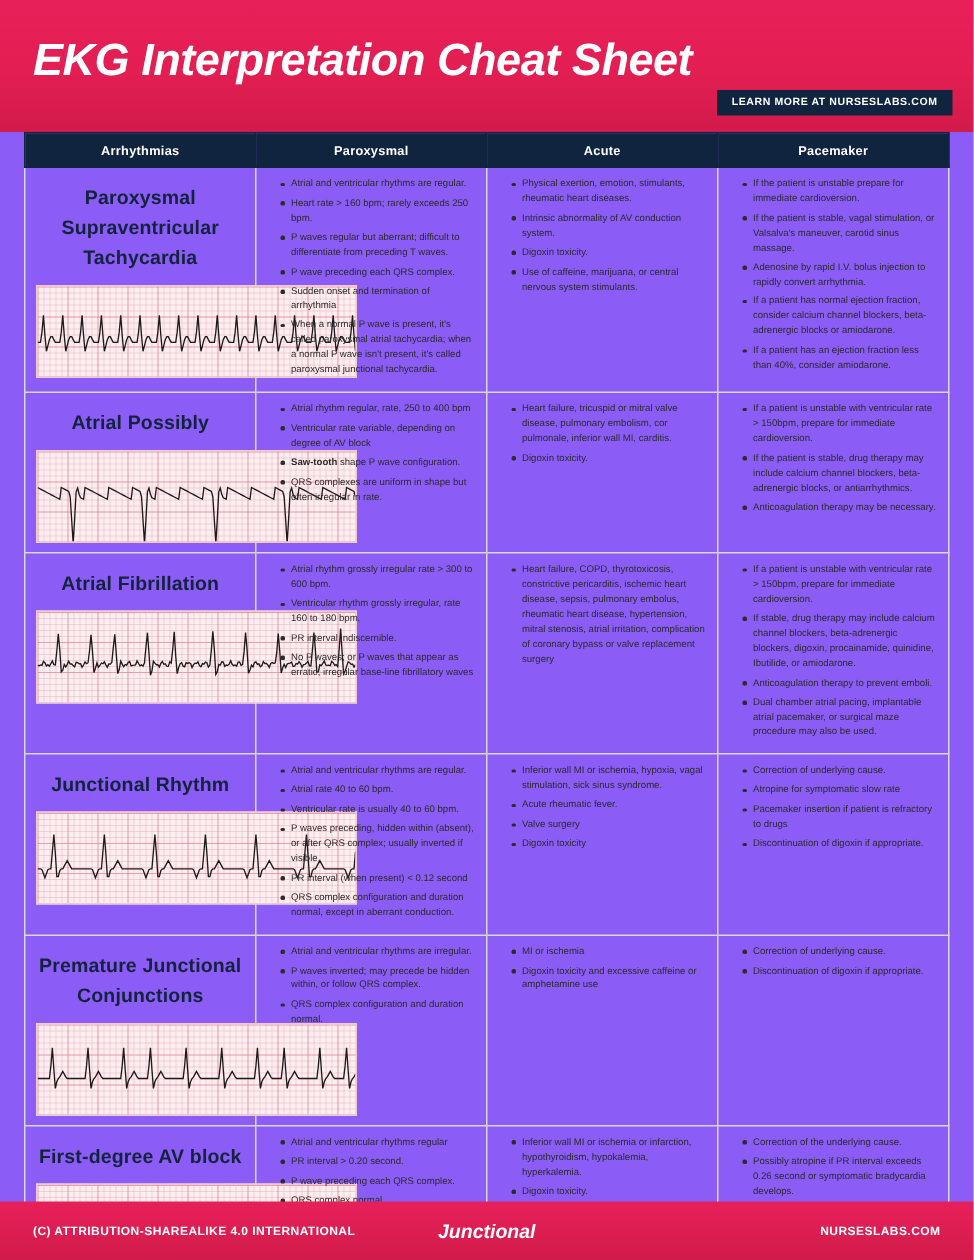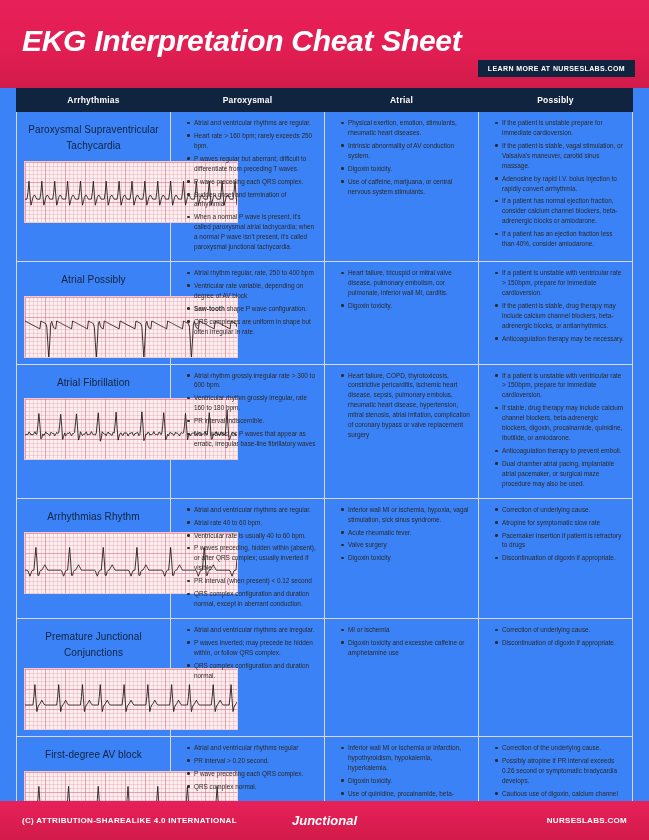--- a/index.html
+++ b/index.html
@@ -8,21 +8,21 @@
     width: 649px;
     height: 840px;
     background: #ffffff;
     font-family: "Liberation Sans", sans-serif;
     overflow: hidden;
   }
   .page {
     position: relative;
     width: 649px;
     height: 840px;
-    background: #3b82f6;
+    background: #8b5cf6;
   }
   
   .header {
     position: relative;
     height: 88px;
     background: linear-gradient(180deg, #e8205a 0%, #e21e52 55%, #d11b4a 100%);
     padding: 0;
   }
   .header-title {
     position: absolute;
@@ -81,22 +81,22 @@
     width: 264px;
     text-align: center;
     vertical-align: top;
     padding: 8px 6px 10px 6px;
   }
   td.col-desc { width: 122px; }
   td.col-cause { width: 112px; }
   td.col-treat { width: 118px; }
 
   .rhythm-name {
-    font-size: 10px;
-    font-weight: normal;
+    font-size: 13px;
+    font-weight: bold;
     color: #12233c;
     margin: 4px 0 8px 0;
     letter-spacing: 0.1px;
   }
   ul.bullets {
     margin: 0;
     padding-left: 9px;
     list-style: none;
   }
   ul.bullets li {
@@ -180,22 +180,22 @@
     <div class="header-title">EKG Interpretation Cheat Sheet</div>
     <div class="header-badge">LEARN MORE AT NURSESLABS.COM</div>
   </div>
 
   <div class="table-wrap">
     <table class="ekg">
       <thead>
         <tr>
           <th>Arrhythmias</th>
           <th>Paroxysmal</th>
-          <th>Atrial</th>
-          <th>Possibly</th>
+          <th>Acute</th>
+          <th>Pacemaker</th>
         </tr>
       </thead>
       <tbody>
           <tr>
             <td class="col-arr">
               <div class="rhythm-name">Paroxysmal Supraventricular Tachycardia</div>
               <div class="strip">
                 <svg viewBox="0 0 214 62" preserveAspectRatio="none">
                   <polyline points="0.0,38.44 1.0,38.44 2.0,38.44 3.0,31.46 4.0,19.84 5.0,33.79 6.0,44.64 7.0,40.77 8.0,36.58 9.0,34.51 10.0,34.51 11.0,36.58 12.0,38.44 13.0,38.44 14.0,38.44 15.0,38.44 16.0,31.46 17.0,19.84 18.0,33.79 19.0,44.64 20.0,40.77 21.0,36.58 22.0,34.51 23.0,34.51 24.0,36.58 25.0,38.44 26.0,38.44 27.0,38.44 28.0,38.44 29.0,31.46 30.0,19.84 31.0,33.79 32.0,44.64 33.0,40.77 34.0,36.58 35.0,34.51 36.0,34.51 37.0,36.58 38.0,38.44 39.0,38.44 40.0,38.44 41.0,38.44 42.0,31.46 43.0,19.84 44.0,33.79 45.0,44.64 46.0,40.77 47.0,36.58 48.0,34.51 49.0,34.51 50.0,36.58 51.0,38.44 52.0,38.44 53.0,38.44 54.0,38.44 55.0,31.46 56.0,19.84 57.0,33.79 58.0,44.64 59.0,40.77 60.0,36.58 61.0,34.51 62.0,34.51 63.0,36.58 64.0,38.44 65.0,38.44 66.0,38.44 67.0,38.44 68.0,31.46 69.0,19.84 70.0,33.79 71.0,44.64 72.0,40.77 73.0,36.58 74.0,34.51 75.0,34.51 76.0,36.58 77.0,38.44 78.0,38.44 79.0,38.44 80.0,38.44 81.0,31.46 82.0,19.84 83.0,33.79 84.0,44.64 85.0,40.77 86.0,36.58 87.0,34.51 88.0,34.51 89.0,36.58 90.0,38.44 91.0,38.44 92.0,38.44 93.0,38.44 94.0,31.46 95.0,19.84 96.0,33.79 97.0,44.64 98.0,40.77 99.0,36.58 100.0,34.51 101.0,34.51 102.0,36.58 103.0,38.44 104.0,38.44 105.0,38.44 106.0,38.44 107.0,31.46 108.0,19.84 109.0,33.79 110.0,44.64 111.0,40.77 112.0,36.58 113.0,34.51 114.0,34.51 115.0,36.58 116.0,38.44 117.0,38.44 118.0,38.44 119.0,38.44 120.0,31.46 121.0,19.84 122.0,33.79 123.0,44.64 124.0,40.77 125.0,36.58 126.0,34.51 127.0,34.51 128.0,36.58 129.0,38.44 130.0,38.44 131.0,38.44 132.0,38.44 133.0,31.46 134.0,19.84 135.0,33.79 136.0,44.64 137.0,40.77 138.0,36.58 139.0,34.51 140.0,34.51 141.0,36.58 142.0,38.44 143.0,38.44 144.0,38.44 145.0,38.44 146.0,31.46 147.0,19.84 148.0,33.79 149.0,44.64 150.0,40.77 151.0,36.58 152.0,34.51 153.0,34.51 154.0,36.58 155.0,38.44 156.0,38.44 157.0,38.44 158.0,38.44 159.0,31.46 160.0,19.84 161.0,33.79 162.0,44.64 163.0,40.77 164.0,36.58 165.0,34.51 166.0,34.51 167.0,36.58 168.0,38.44 169.0,38.44 170.0,38.44 171.0,38.44 172.0,31.46 173.0,19.84 174.0,33.79 175.0,44.64 176.0,40.77 177.0,36.58 178.0,34.51 179.0,34.51 180.0,36.58 181.0,38.44 182.0,38.44 183.0,38.44 184.0,38.44 185.0,31.46 186.0,19.84 187.0,33.79 188.0,44.64 189.0,40.77 190.0,36.58 191.0,34.51 192.0,34.51 193.0,36.58 194.0,38.44 195.0,38.44 196.0,38.44 197.0,38.44 198.0,31.46 199.0,19.84 200.0,33.79 201.0,44.64 202.0,40.77 203.0,36.58 204.0,34.51 205.0,34.51 206.0,36.58 207.0,38.44 208.0,38.44 209.0,38.44 210.0,38.44 211.0,31.46 212.0,19.84 213.0,33.79 214.0,44.64"></polyline>
                 </svg>
@@ -286,21 +286,21 @@
               <ul class="bullets">
                 <li>If a patient is unstable with ventricular rate &gt; 150bpm, prepare for immediate cardioversion.</li>
                 <li>If stable, drug therapy may include calcium channel blockers, beta-adrenergic blockers, digoxin, procainamide, quinidine, Ibutilide, or amiodarone.</li>
                 <li>Anticoagulation therapy to prevent emboli.</li>
                 <li>Dual chamber atrial pacing, implantable atrial pacemaker, or surgical maze procedure may also be used.</li>
               </ul>
             </td>
           </tr>
           <tr>
             <td class="col-arr">
-              <div class="rhythm-name">Arrhythmias Rhythm</div>
+              <div class="rhythm-name">Junctional Rhythm</div>
               <div class="strip">
                 <svg viewBox="0 0 214 62" preserveAspectRatio="none">
                   <polyline points="0.0,38.44 1.0,38.44 2.0,38.44 3.0,39.00 4.0,41.82 5.0,44.64 6.0,41.82 7.0,39.00 8.0,38.44 9.0,38.44 10.0,26.66 11.0,14.88 12.0,27.90 13.0,43.81 14.0,43.81 15.0,39.68 16.0,38.44 17.0,38.44 18.0,36.58 19.0,34.72 20.0,32.86 21.0,34.72 22.0,36.58 23.0,38.44 24.0,38.44 25.0,38.44 26.0,38.44 27.0,38.44 28.0,38.44 29.0,38.44 30.0,38.44 31.0,38.44 32.0,38.44 33.0,38.44 34.0,38.44 35.0,38.44 36.0,38.44 37.0,39.00 38.0,41.82 39.0,44.64 40.0,41.82 41.0,39.00 42.0,38.44 43.0,38.44 44.0,26.66 45.0,14.88 46.0,27.90 47.0,43.81 48.0,43.81 49.0,39.68 50.0,38.44 51.0,38.44 52.0,36.58 53.0,34.72 54.0,32.86 55.0,34.72 56.0,36.58 57.0,38.44 58.0,38.44 59.0,38.44 60.0,38.44 61.0,38.44 62.0,38.44 63.0,38.44 64.0,38.44 65.0,38.44 66.0,38.44 67.0,38.44 68.0,38.44 69.0,38.44 70.0,38.44 71.0,39.00 72.0,41.82 73.0,44.64 74.0,41.82 75.0,39.00 76.0,38.44 77.0,38.44 78.0,26.66 79.0,14.88 80.0,27.90 81.0,43.81 82.0,43.81 83.0,39.68 84.0,38.44 85.0,38.44 86.0,36.58 87.0,34.72 88.0,32.86 89.0,34.72 90.0,36.58 91.0,38.44 92.0,38.44 93.0,38.44 94.0,38.44 95.0,38.44 96.0,38.44 97.0,38.44 98.0,38.44 99.0,38.44 100.0,38.44 101.0,38.44 102.0,38.44 103.0,38.44 104.0,38.44 105.0,39.00 106.0,41.82 107.0,44.64 108.0,41.82 109.0,39.00 110.0,38.44 111.0,38.44 112.0,26.66 113.0,14.88 114.0,27.90 115.0,43.81 116.0,43.81 117.0,39.68 118.0,38.44 119.0,38.44 120.0,36.58 121.0,34.72 122.0,32.86 123.0,34.72 124.0,36.58 125.0,38.44 126.0,38.44 127.0,38.44 128.0,38.44 129.0,38.44 130.0,38.44 131.0,38.44 132.0,38.44 133.0,38.44 134.0,38.44 135.0,38.44 136.0,38.44 137.0,38.44 138.0,38.44 139.0,39.00 140.0,41.82 141.0,44.64 142.0,41.82 143.0,39.00 144.0,38.44 145.0,38.44 146.0,26.66 147.0,14.88 148.0,27.90 149.0,43.81 150.0,43.81 151.0,39.68 152.0,38.44 153.0,38.44 154.0,36.58 155.0,34.72 156.0,32.86 157.0,34.72 158.0,36.58 159.0,38.44 160.0,38.44 161.0,38.44 162.0,38.44 163.0,38.44 164.0,38.44 165.0,38.44 166.0,38.44 167.0,38.44 168.0,38.44 169.0,38.44 170.0,38.44 171.0,38.44 172.0,38.44 173.0,39.00 174.0,41.82 175.0,44.64 176.0,41.82 177.0,39.00 178.0,38.44 179.0,38.44 180.0,26.66 181.0,14.88 182.0,27.90 183.0,43.81 184.0,43.81 185.0,39.68 186.0,38.44 187.0,38.44 188.0,36.58 189.0,34.72 190.0,32.86 191.0,34.72 192.0,36.58 193.0,38.44 194.0,38.44 195.0,38.44 196.0,38.44 197.0,38.44 198.0,38.44 199.0,38.44 200.0,38.44 201.0,38.44 202.0,38.44 203.0,38.44 204.0,38.44 205.0,38.44 206.0,38.44 207.0,39.00 208.0,41.82 209.0,44.64 210.0,41.82 211.0,39.00 212.0,38.44 213.0,38.44 214.0,26.66"></polyline>
                 </svg>
               </div>
             </td>
             <td class="col-desc">
               <ul class="bullets">
                 <li>Atrial and ventricular rhythms are regular.</li>
                 <li>Atrial rate 40 to 60 bpm.</li>

